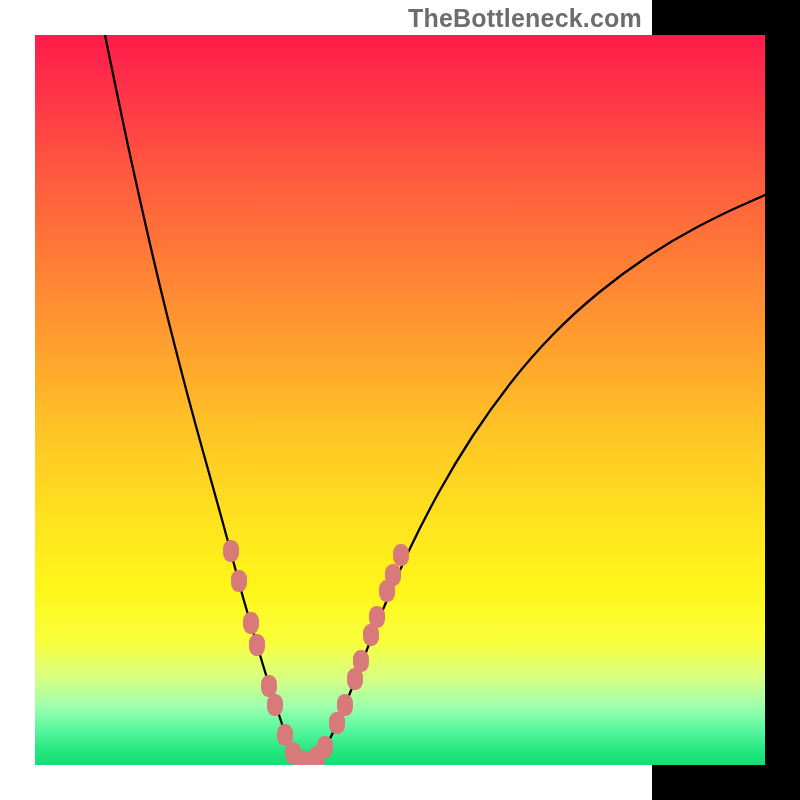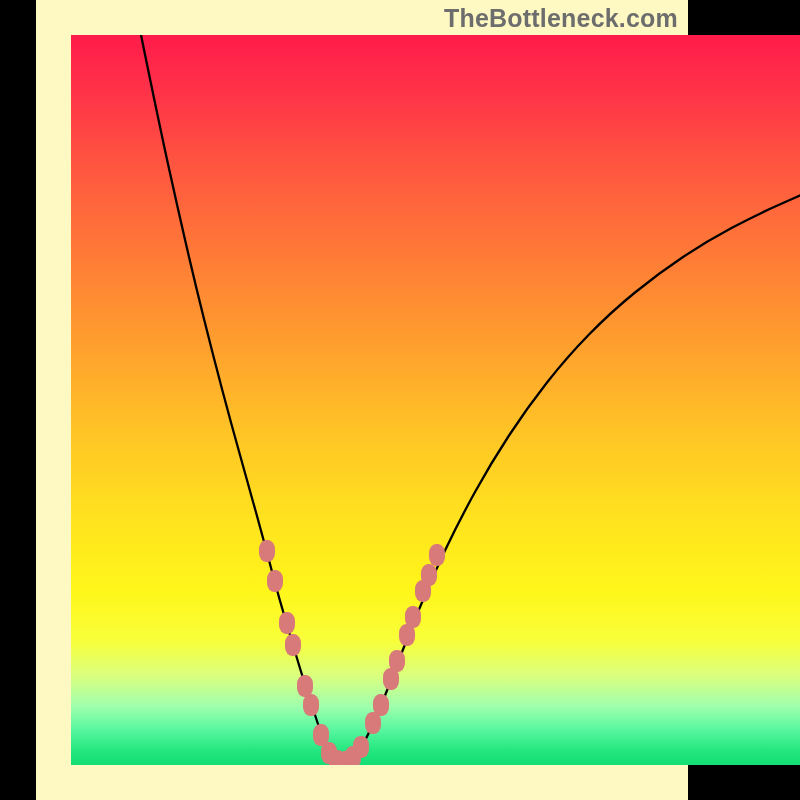--- a/index.html
+++ b/index.html
@@ -9,22 +9,21 @@
     height: 800px;
     background: #000;
     overflow: hidden;
   }
   .frame {
     position: absolute;
     left: 0;
     top: 0;
     width: 652px;
     height: 800px;
-    background: #fef9c3;
-    margin-left: 36px;
+    background: #ffffff;
   }
   .plot {
     position: absolute;
     left: 35px;
     top: 35px;
     width: 730px;
     height: 730px;
     overflow: hidden;
   }
   .gradient {

